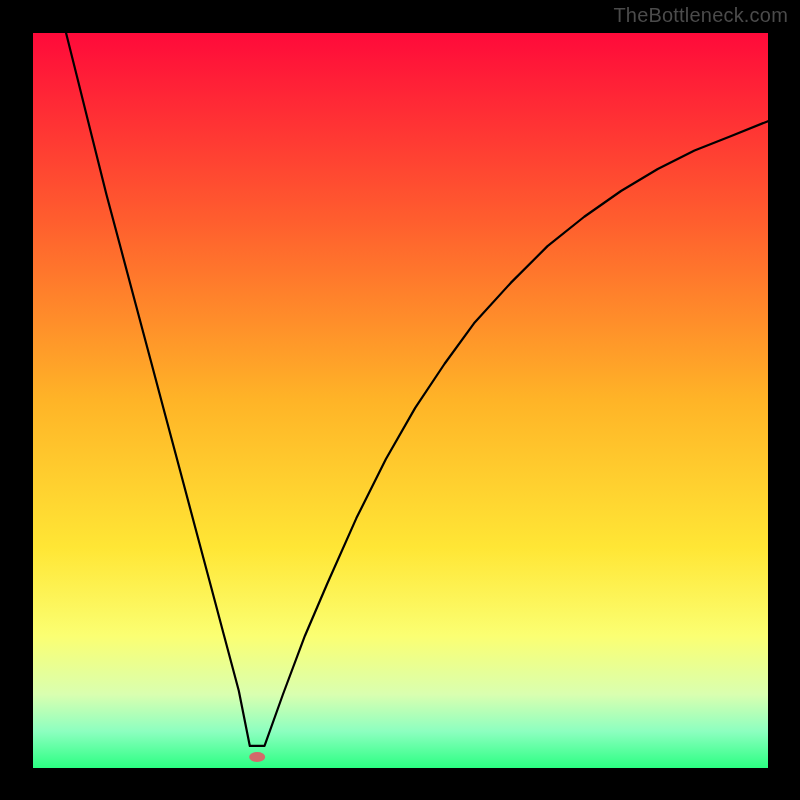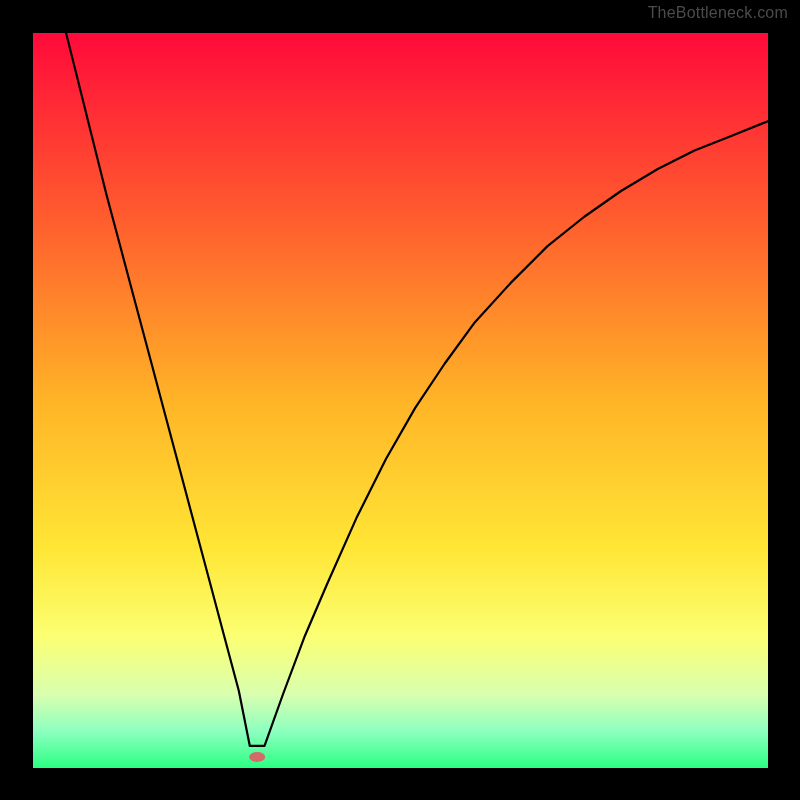--- a/index.html
+++ b/index.html
@@ -17,21 +17,21 @@
     top: 0;
     width: 800px;
     height: 800px;
     background: #000;
   }
   .watermark {
     position: absolute;
     top: 4px;
     right: 12px;
     color: #4b4b4b;
-    font-size: 16px;
+    font-size: 20px;
     font-weight: 500;
     letter-spacing: 0.2px;
     user-select: none;
   }
   svg {
     display: block;
   }
 </style>
 </head>
 <body>

